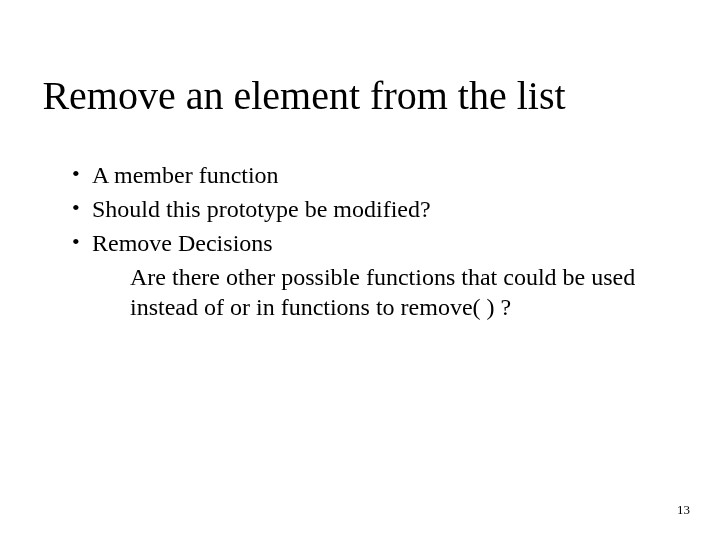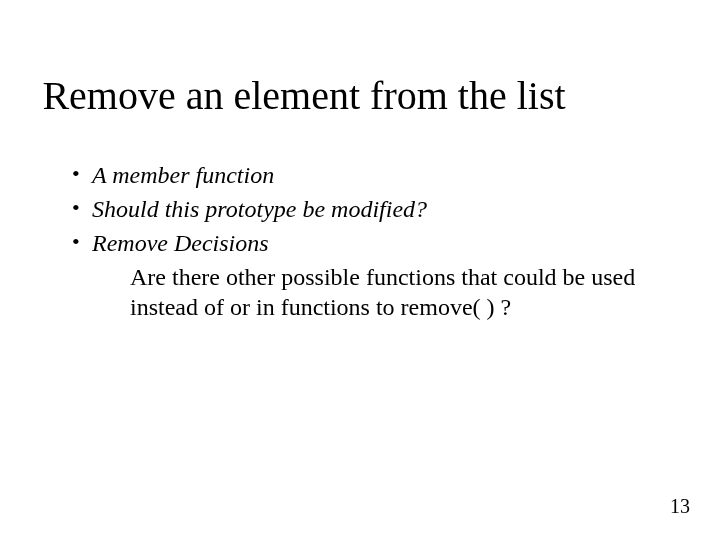--- a/index.html
+++ b/index.html
@@ -41,39 +41,38 @@
     margin-bottom: 4px;
   }
   .bullet .dot {
     width: 20px;
     flex: 0 0 20px;
     text-align: left;
     font-size: 22px;
   }
   .bullet .txt {
     flex: 1;
-    font-style: italic;
   }
   .code-line {
     margin-top: 28px;
     margin-bottom: 28px;
     margin-left: 58px;
     font-size: 24px;
   }
   .sub {
     margin-left: 58px;
   }
   .group2 {
     margin-top: 0;
   }
   .pagenum {
     position: absolute;
     right: 30px;
     bottom: 22px;
-    font-size: 20px;
+    font-size: 13px;
     color: #000;
   }
 </style>
 </head>
 <body>
 
 <div class="slide">
 
   <div class="title">Remove an element from the list</div>
 

